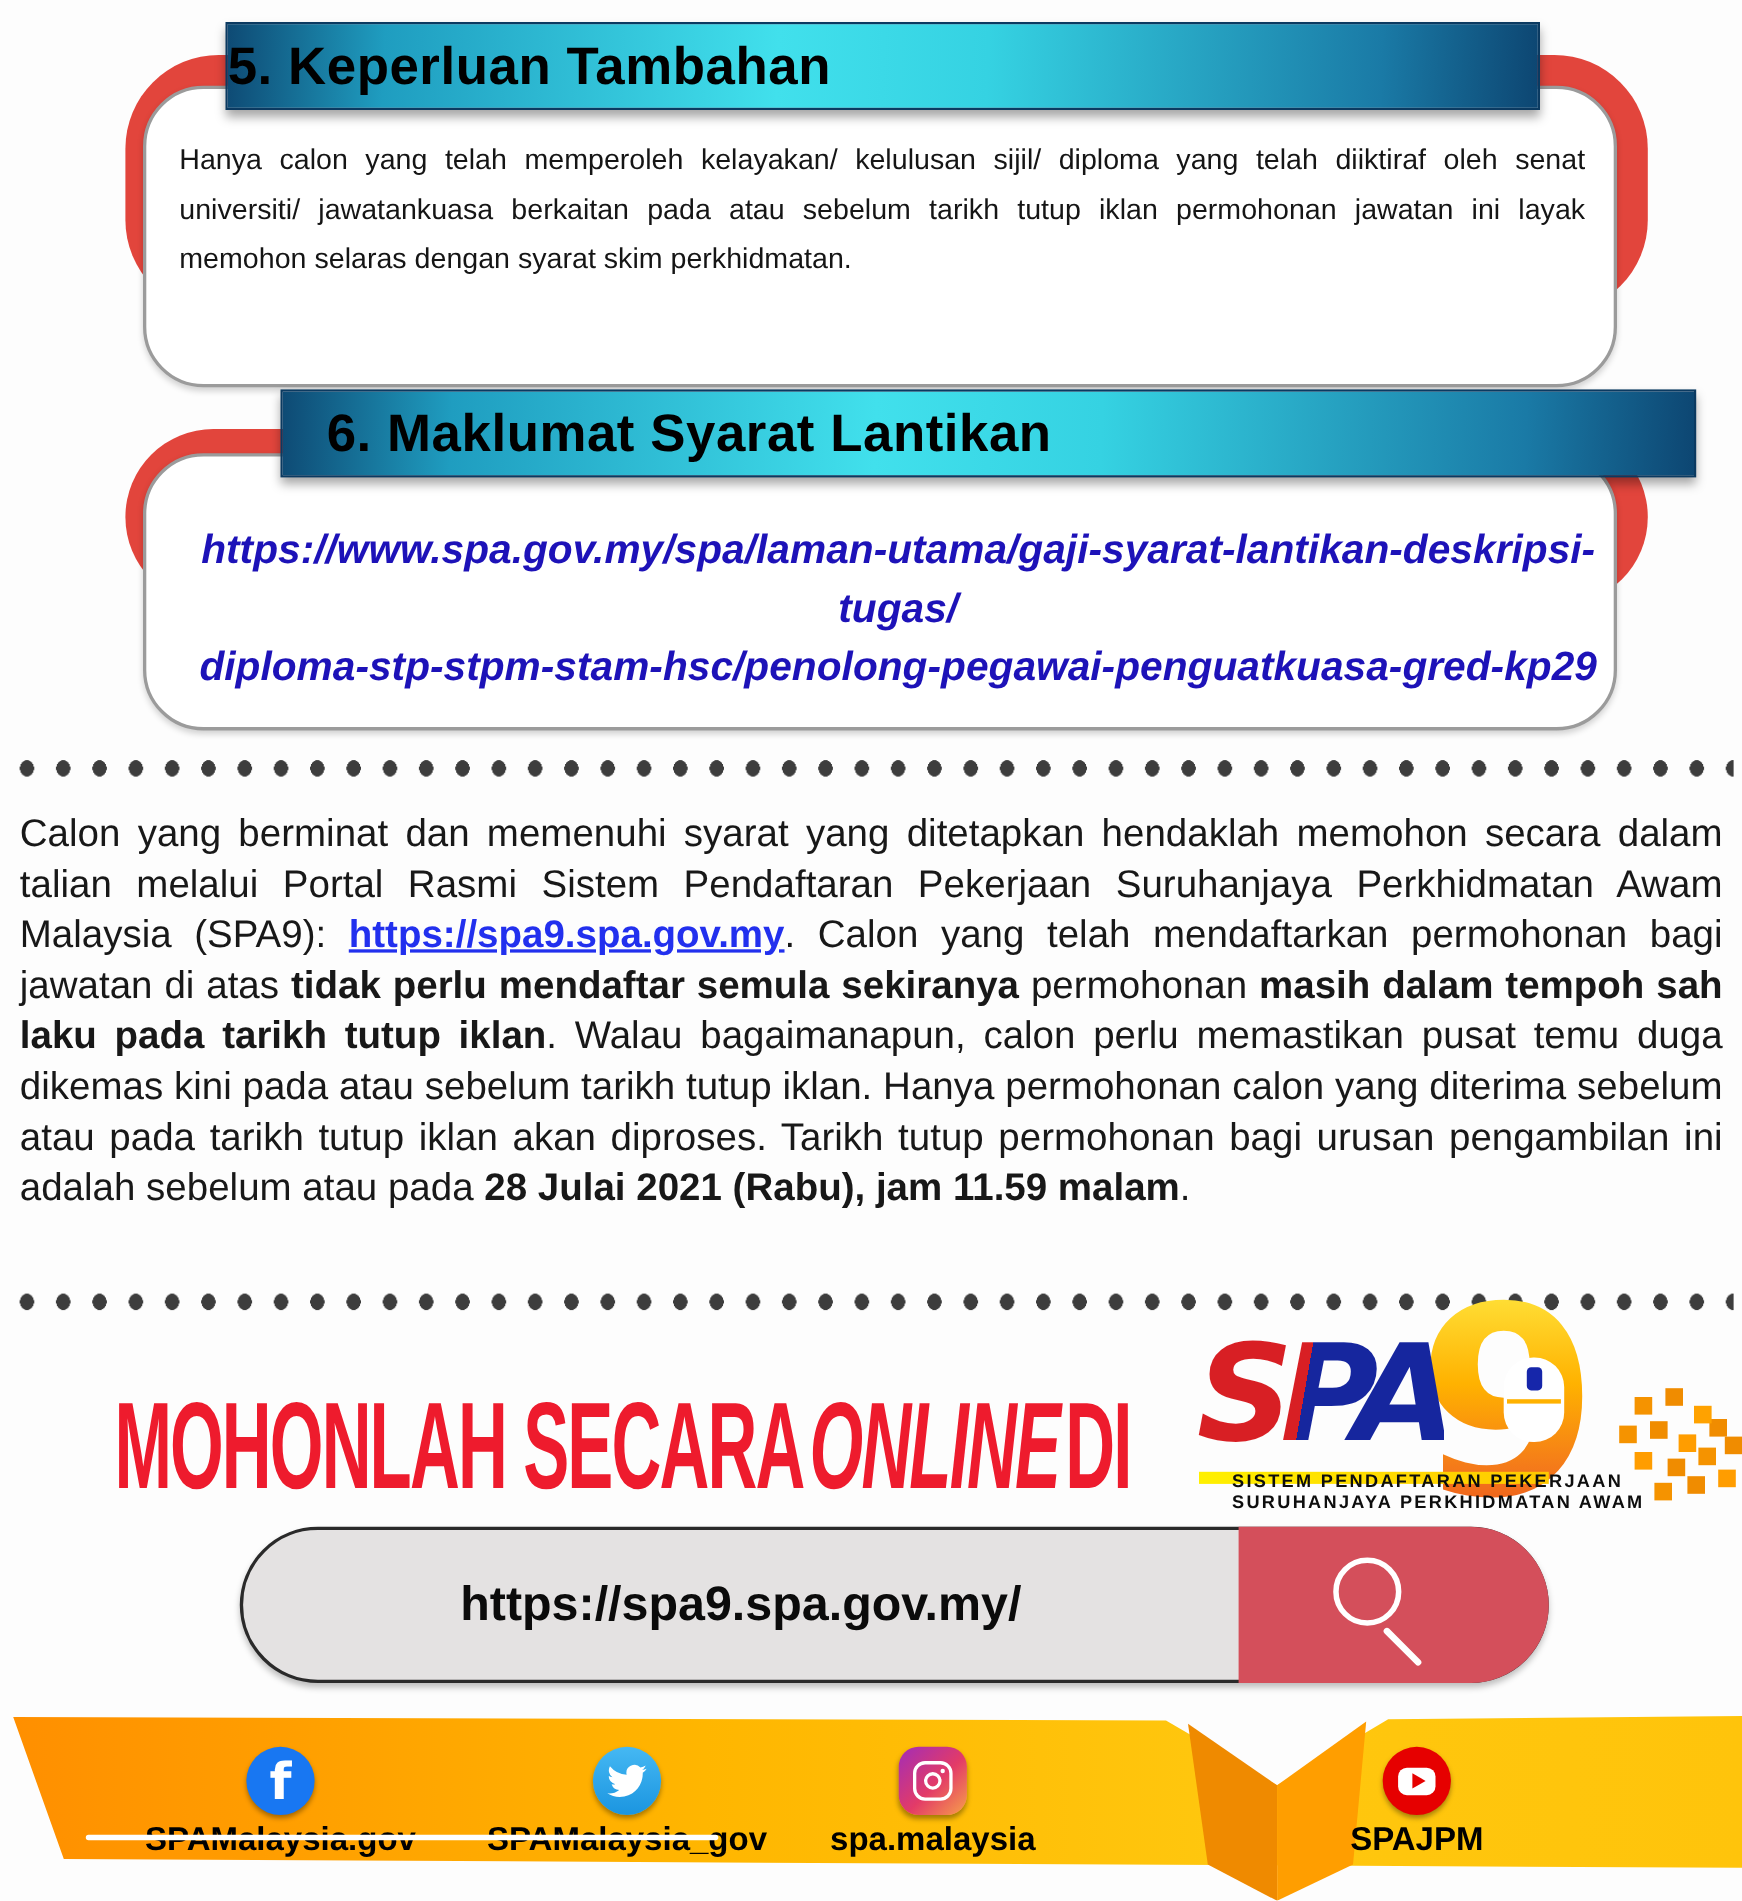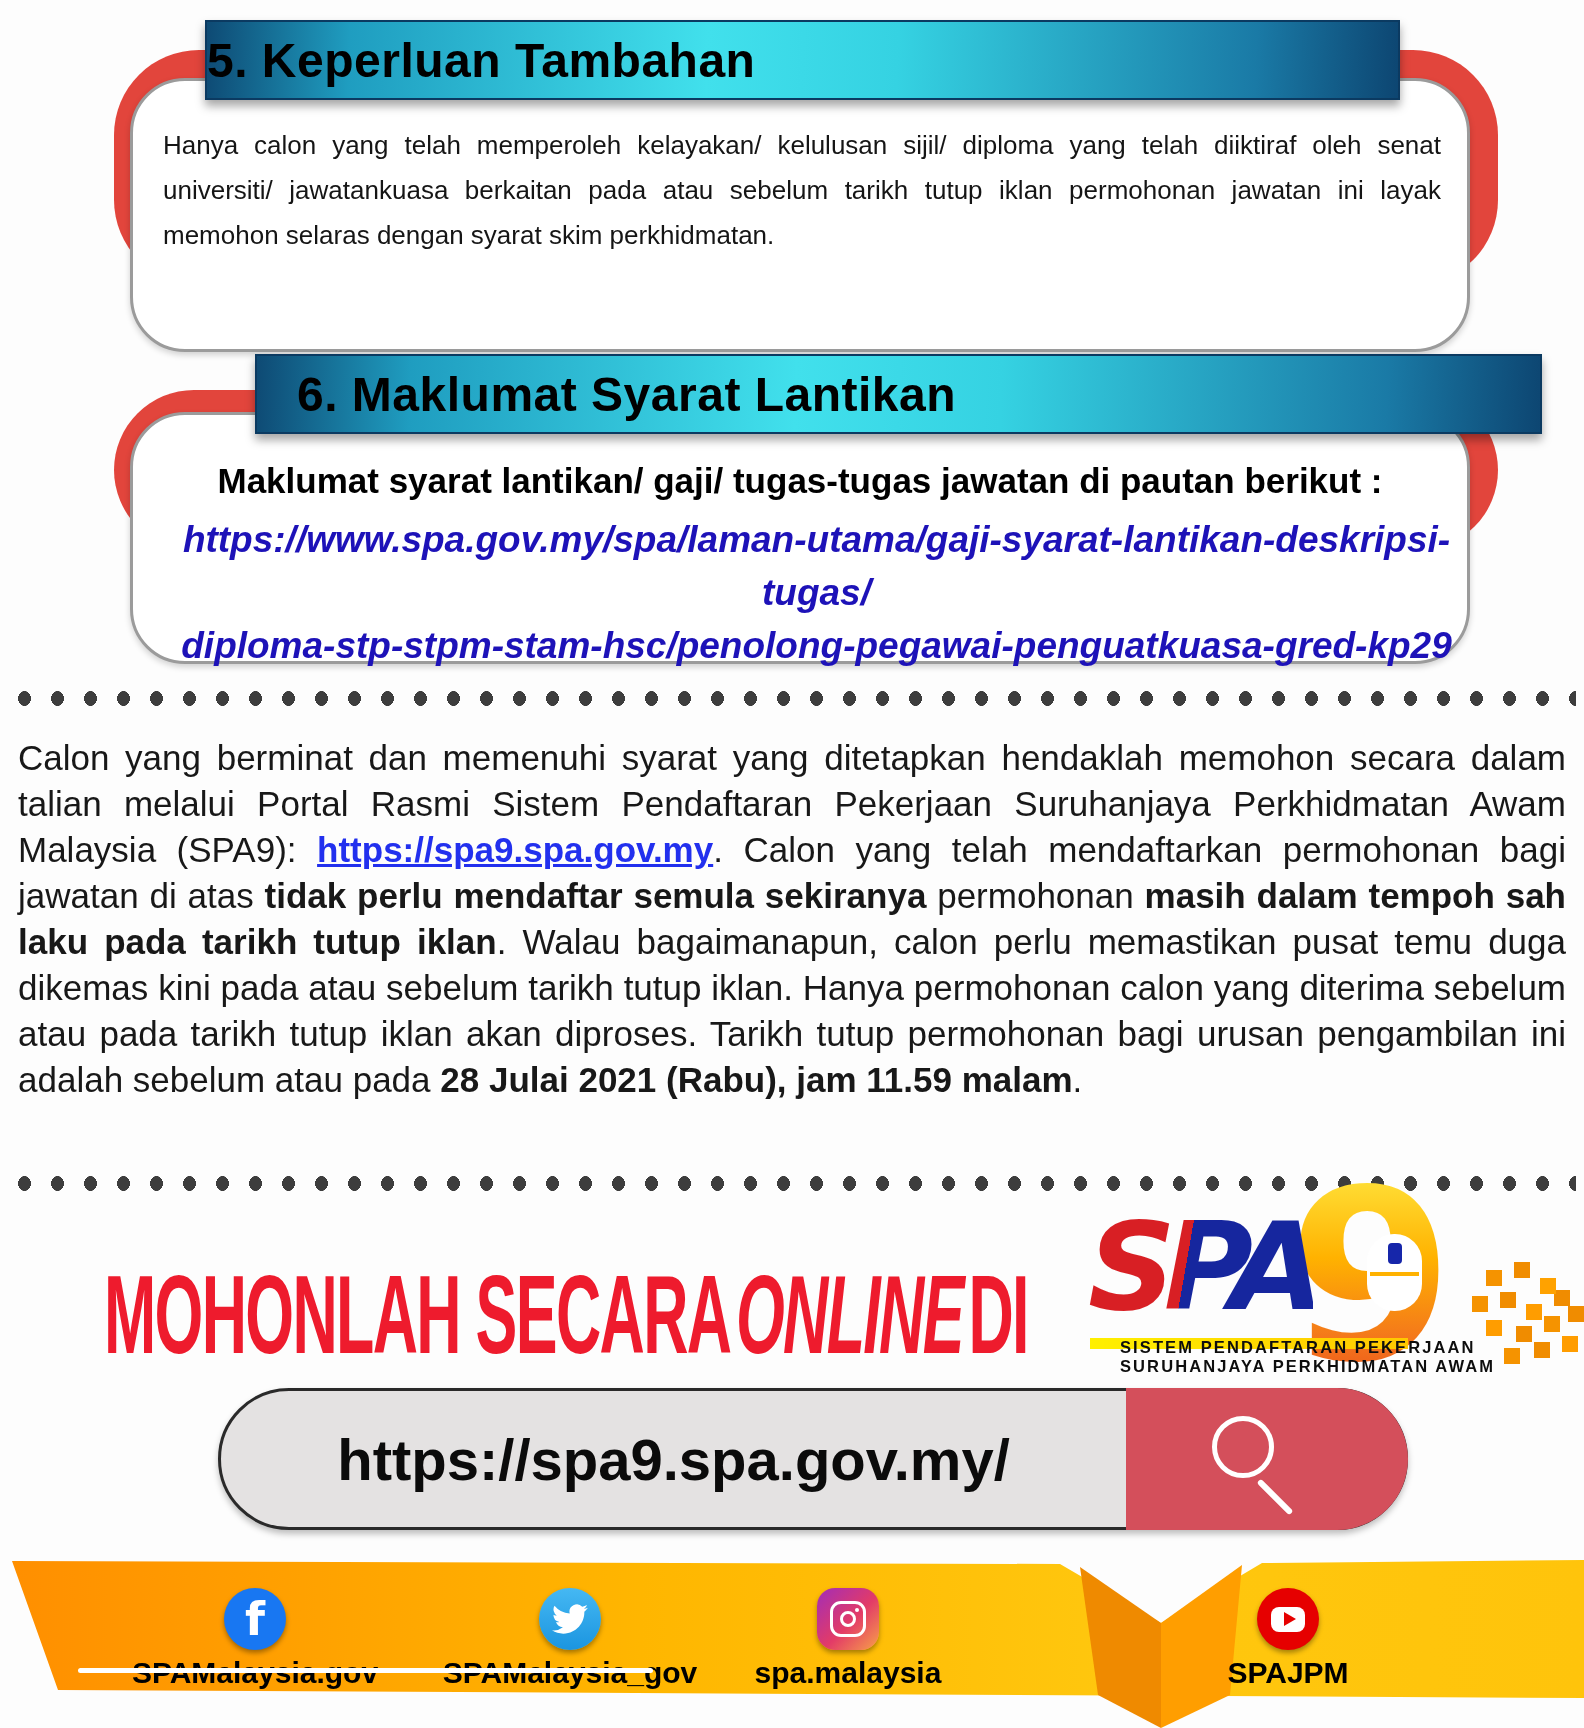--- a/index.html
+++ b/index.html
@@ -100,21 +100,21 @@
 
   
   #searchbar {
     position:absolute; left:218px; top:1388px; width:1190px; height:142px;
     background:#e4e2e2; border:3px solid #2a2a2a; border-radius:71px;
     box-shadow:0 4px 6px rgba(0,0,0,.25);
   }
   #search-url {
     position:absolute; left:0; top:0; width:905px; height:100%;
     display:flex; align-items:center; justify-content:center;
-    font-size:58px; font-weight:bold; color:#0b0b0b; letter-spacing:0;
+    font-size:44px; font-weight:bold; color:#0b0b0b; letter-spacing:0;
   }
   #search-btn {
     position:absolute; top:-3px; right:-3px; bottom:-3px; width:282px;
     background:#d44f5b; border-radius:0 71px 71px 0;
   }
   .lens { position:absolute; left:86px; top:28px; width:62px; height:62px;
     border:5px solid #fff; border-radius:50%; }
   .lens-handle { position:absolute; left:146px; top:86px; width:6px; height:46px;
     background:#fff; border-radius:3px; transform:rotate(-45deg); }
 
@@ -156,21 +156,20 @@
   </div>
   <div class="band">
     <span class="band-title">5. Keperluan Tambahan</span>
   </div>
 </div>
 
 <div class="card-wrap" id="card2">
   <div class="card-red"></div>
   <div class="card-white">
     <div class="card-body">
-      <div class="c2-intro">Maklumat syarat lantikan/ gaji/ tugas-tugas jawatan di pautan berikut :</div>
       <div class="c2-link">
         <span>https://www.spa.gov.my/spa/laman-utama/gaji-syarat-lantikan-deskripsi-tugas/</span>
         <span>diploma-stp-stpm-stam-hsc/penolong-pegawai-penguatkuasa-gred-kp29</span>
       </div>
     </div>
   </div>
   <div class="band">
     <span class="band-title">6. Maklumat Syarat Lantikan</span>
   </div>
 </div>

